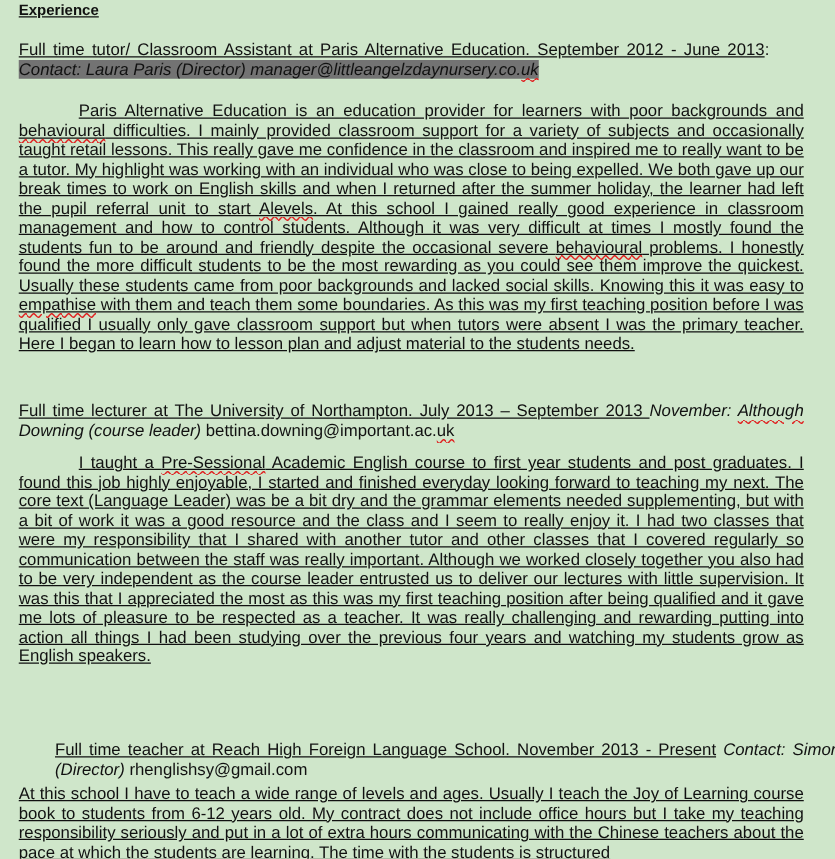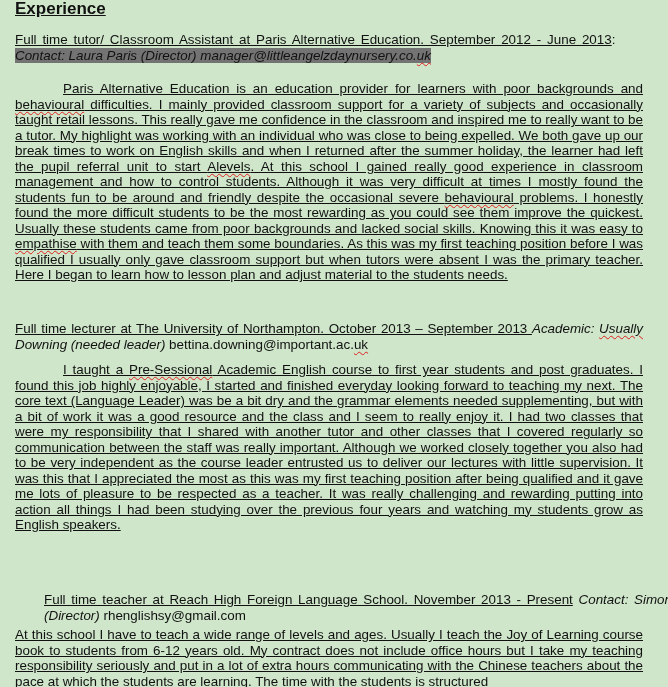--- a/index.html
+++ b/index.html
@@ -21,21 +21,21 @@
       left: 15px;
       top: 0;
       width: 628px;
     }
     .heading {
       position: absolute;
       left: 0;
       top: 0px;
       font-weight: bold;
       text-decoration: underline;
-      font-size: 17px;
+      font-size: 12px;
       line-height: 17px;
     }
     .block {
       position: absolute;
       left: 0;
       width: 628px;
       line-height: 15.5px;
       text-align: justify;
     }
     .title-line {
@@ -70,21 +70,21 @@
   <div class="block j1" style="text-align:left;">
     <span class="title-line" style="word-spacing:2.1px;">Full time tutor/ Classroom Assistant at Paris Alternative Education. September 2012 - June 2013</span><span>:</span><br>
     <span class="contact-hl"><span>Contact: Laura Paris (Director) manager@littleangelzdaynursery.co.</span><span class="spell">uk</span></span>
   </div>
 
   <p class="block p1">
     <span class="indent"></span><span>Paris Alternative Education is an education provider for learners with poor backgrounds and </span><span class="spell">behavioural</span><span> difficulties. I mainly provided classroom support for a variety of subjects and occasionally taught retail lessons. This really gave me confidence in the classroom and inspired me to really want to be a tutor. My highlight was working with an individual who was close to being expelled. We both gave up our break times to work on English skills and when I returned after the summer holiday, the learner had left the pupil referral unit to start </span><span class="spell">Alevels</span><span>. At this school I gained really good experience in classroom management and how to control students. Although it was very difficult at times I mostly found the students fun to be around and friendly despite the occasional severe </span><span class="spell">behavioural</span><span> problems. I honestly found the more difficult students to be the most rewarding as you could see them improve the quickest. Usually these students came from poor backgrounds and lacked social skills. Knowing this it was easy to </span><span class="spell">empathise</span><span> with them and teach them some boundaries. As this was my first teaching position before I was qualified I usually only gave classroom support but when tutors were absent I was the primary teacher. Here I began to learn how to lesson plan and adjust material to the students needs.</span>
   </p>
 
   <div class="block j2">
-    <span class="title-line">Full time lecturer at The University of Northampton. October 2013 – September 2013 </span><span class="italic"><span>Academic: </span><span class="spell">Usually</span><span> Downing (needed leader)</span></span><span><span> bettina.downing@important.ac.</span><span class="spell">uk</span></span>
+    <span class="title-line">Full time lecturer at The University of Northampton. July 2013 – September 2013 </span><span class="italic"><span>November: </span><span class="spell">Although</span><span> Downing (course leader)</span></span><span><span> bettina.downing@important.ac.</span><span class="spell">uk</span></span>
   </div>
 
   <p class="block p2">
     <span class="indent"></span><span>I taught a </span><span class="spell">Pre-Sessional</span><span> Academic English course to first year students and post graduates. I found this job highly enjoyable, I started and finished everyday looking forward to teaching my next. The core text (Language Leader) was be a bit dry and the grammar elements needed supplementing, but with a bit of work it was a good resource and the class and I seem to really enjoy it. I had two classes that were my responsibility that I shared with another tutor and other classes that I covered regularly so communication between the staff was really important. Although we worked closely together you also had to be very independent as the course leader entrusted us to deliver our lectures with little supervision. It was this that I appreciated the most as this was my first teaching position after being qualified and it gave me lots of pleasure to be respected as a teacher. It was really challenging and rewarding putting into action all things I had been studying over the previous four years and watching my students grow as English speakers.</span>
   </p>
 
   <div class="block j3">
     <span class="title-line">Full time teacher at Reach High Foreign Language School. November 2013 - Present</span><span class="italic"> Contact: Simon (Director)</span><span> rhenglishsy@gmail.com</span>
   </div>
 

